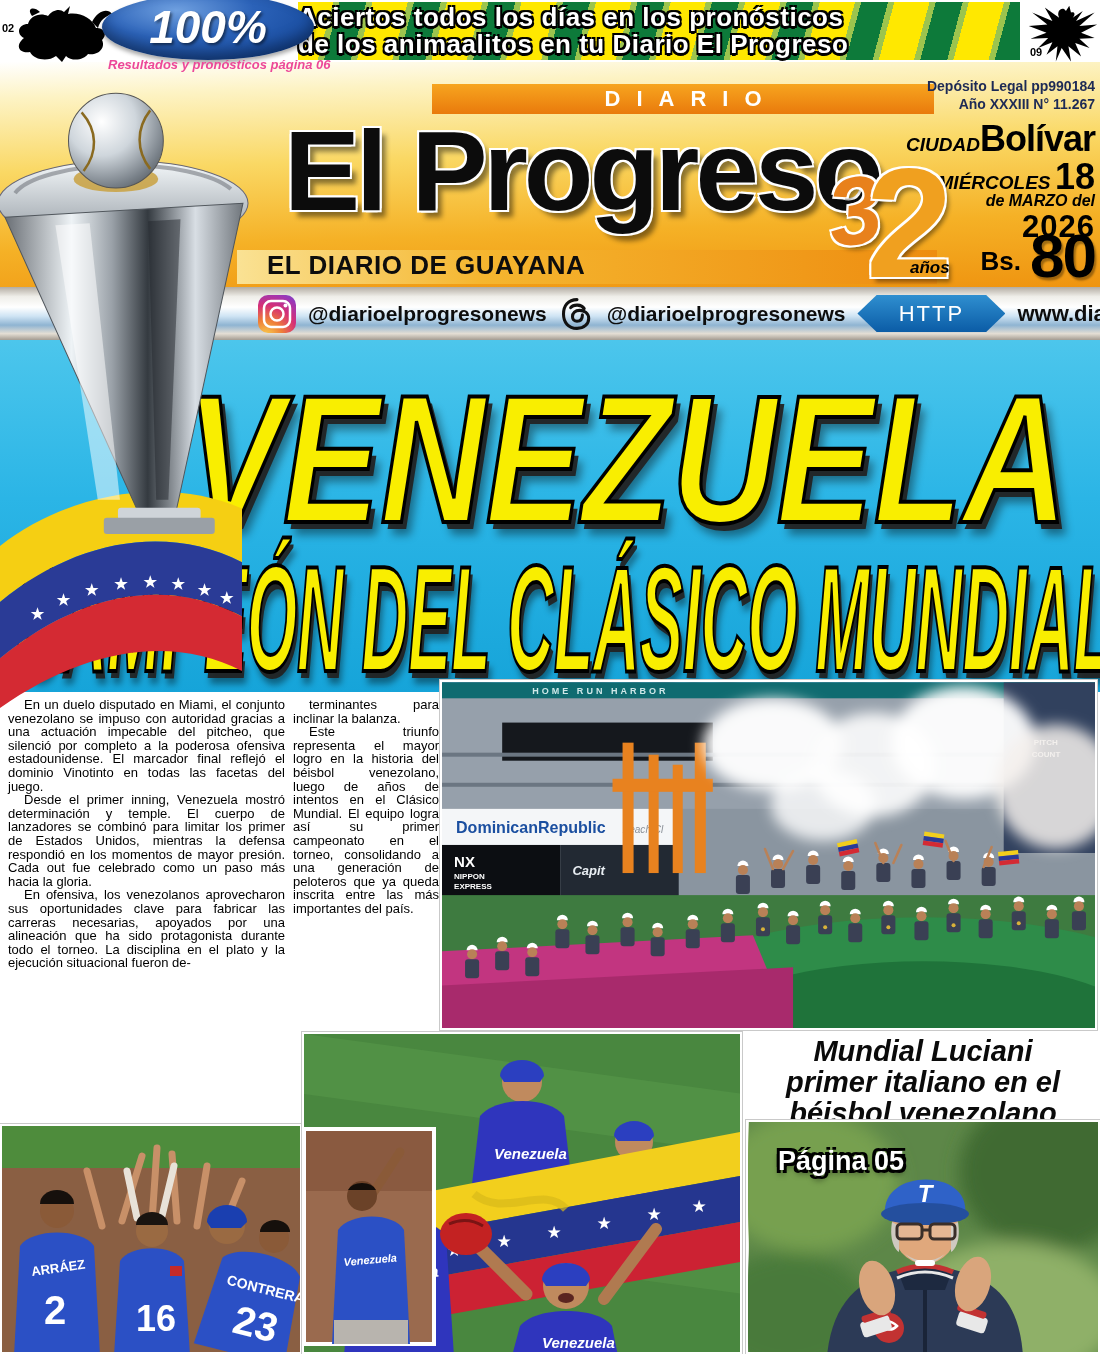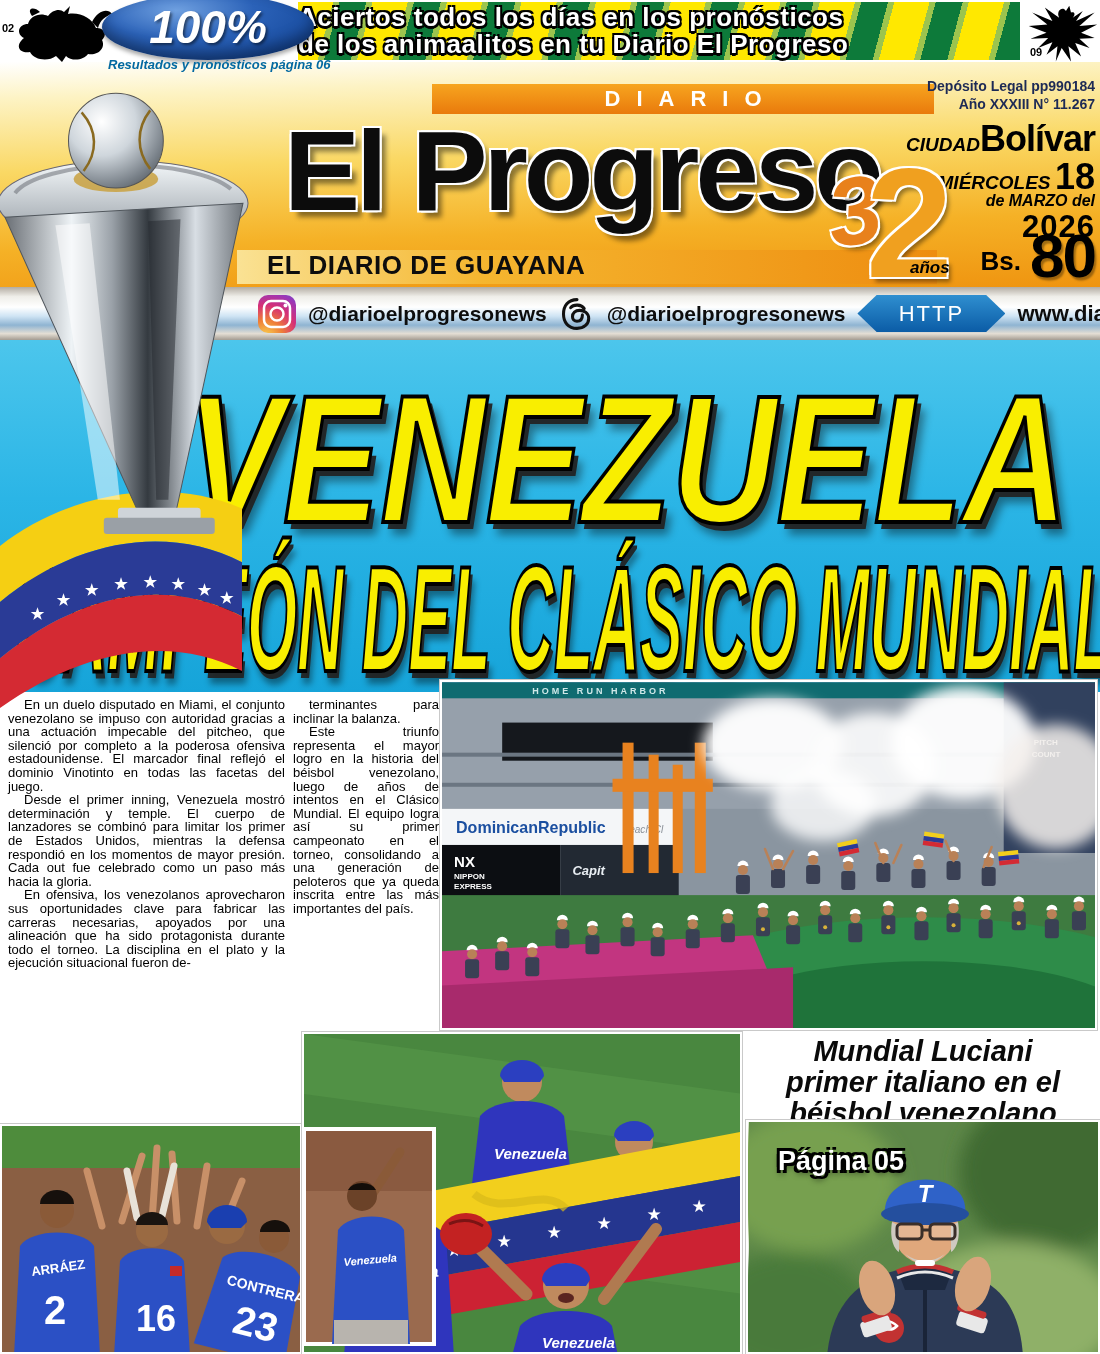--- a/index.html
+++ b/index.html
@@ -11,21 +11,21 @@
   
   .top-strip{left:0;top:0;width:1100px;height:62px;background:#fff;z-index:8;}
   .corner-num{font-weight:bold;font-size:11px;color:#000;}
   .badge-oval{left:102px;top:-6px;width:212px;height:66px;border-radius:50%;
       background:radial-gradient(ellipse at 35% 25%, #6fa0e0 0%, #2b62b8 40%, #0c3d8f 100%);
       box-shadow:0 3px 4px rgba(0,0,0,.35), inset 0 -8px 14px rgba(0,0,0,.35);
       display:flex;align-items:center;justify-content:center;z-index:9;}
   .badge-oval span{font-style:italic;font-weight:900;font-size:46px;color:#fff;
       text-shadow:2px 2px 3px rgba(0,0,0,.5);}
   .badge-sub{left:108px;top:57px;width:260px;font-size:13px;font-weight:bold;font-style:italic;
-      color:#0369a1;z-index:10;}
+      color:#ec4899;z-index:10;}
   .banner{left:298px;top:2px;width:722px;height:58px;
       background:repeating-linear-gradient(105deg,#ffe800 0 34px,#9cc44e 34px 40px,#0d7a3a 40px 66px,#9cc44e 66px 72px);
       display:flex;flex-direction:column;justify-content:center;z-index:8;}
   .banner div{font-weight:900;font-size:26px;line-height:27px;color:#fff;letter-spacing:.5px;
       text-shadow:-2px -2px 0 #000,2px -2px 0 #000,-2px 2px 0 #000,2px 2px 0 #000,0 3px 0 #000;}
 
   
   .masthead{left:0;top:62px;width:1100px;height:225px;
       background:linear-gradient(178deg,#ffffff 0%,#fdf3c4 14%,#fad864 42%,#f5b126 72%,#ef9410 100%);z-index:1;}
   .diario-bar{left:432px;top:22px;width:502px;height:30px;

